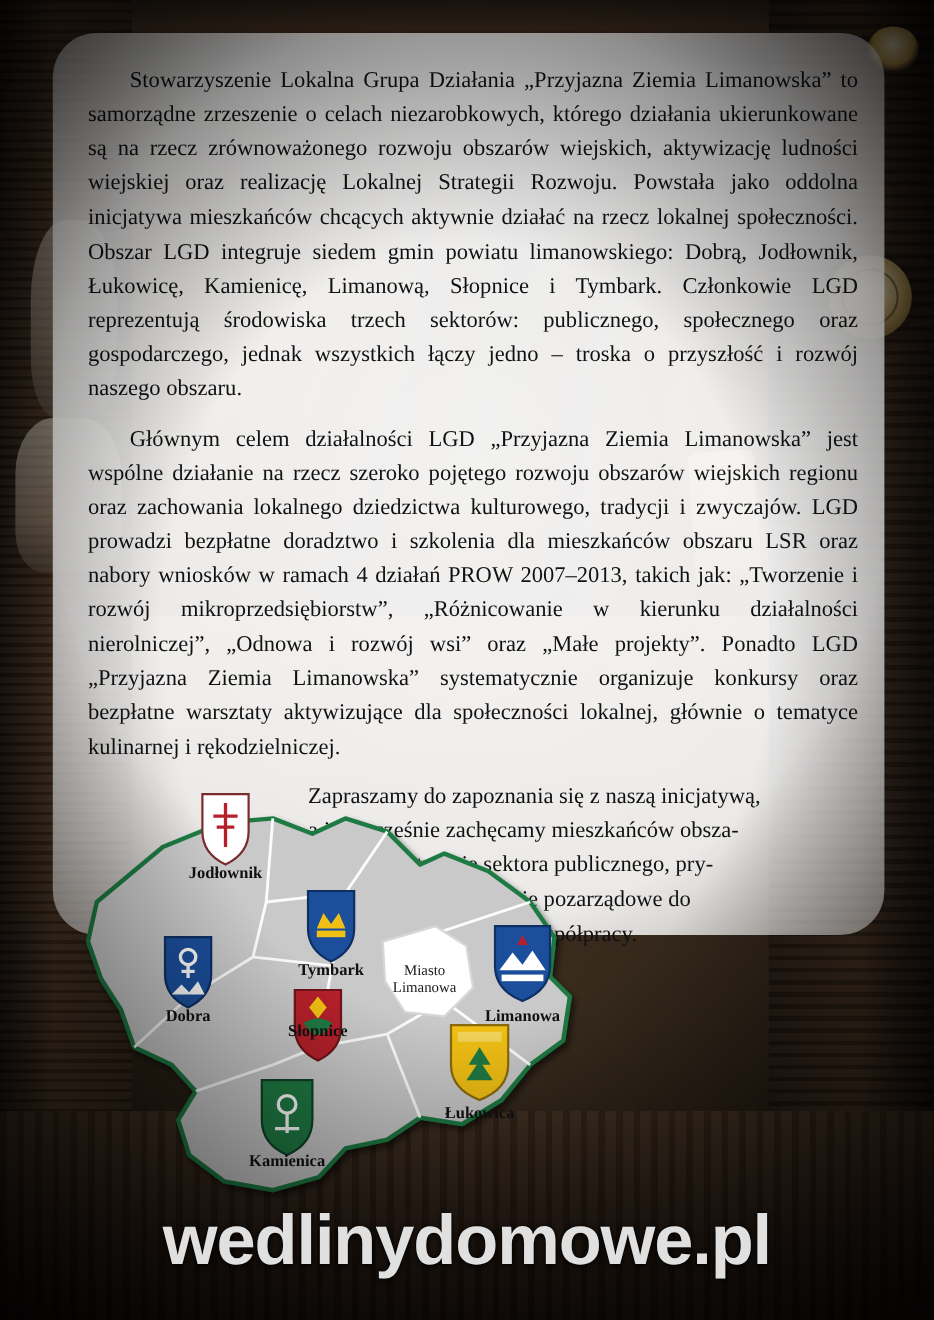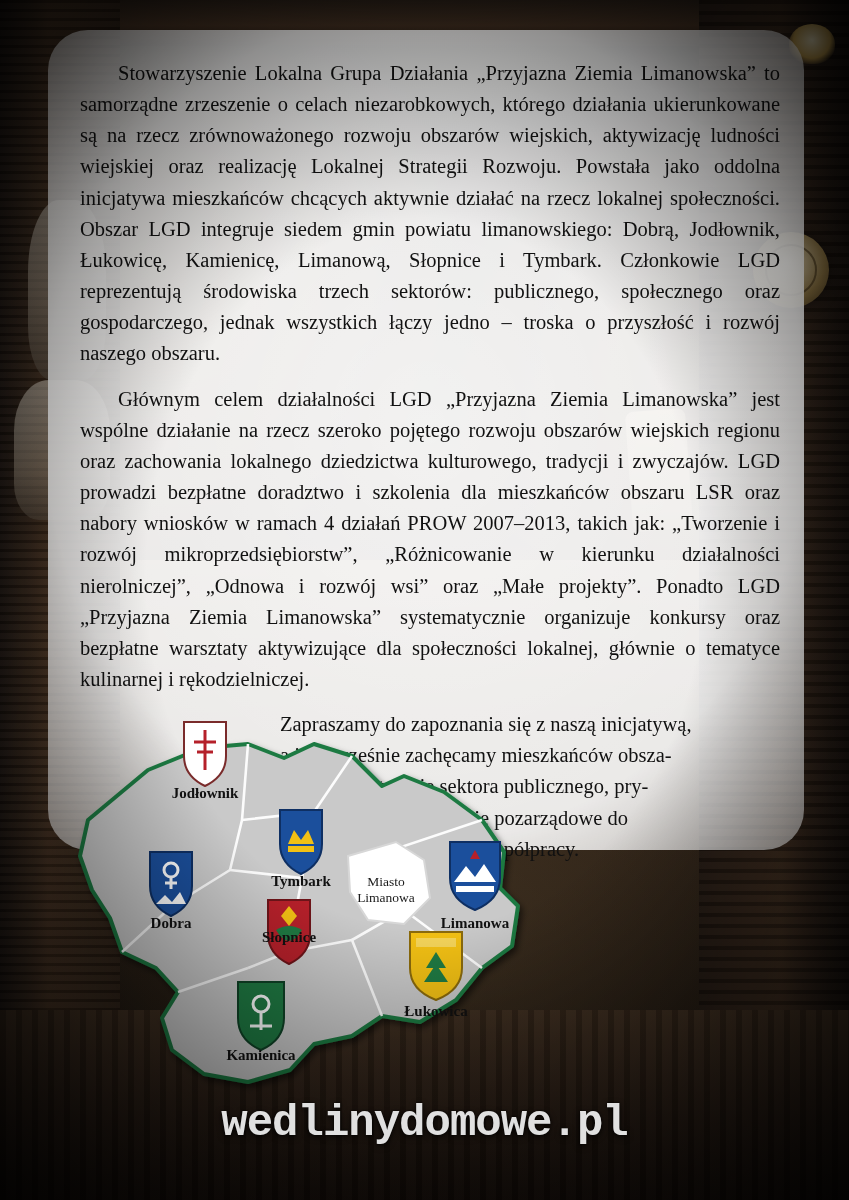--- a/index.html
+++ b/index.html
@@ -180,25 +180,25 @@
     font-family: "Liberation Serif", serif;
     font-size: 13.5px;
     fill: #1a1a1a;
   }
 
   
   .watermark {
     position: absolute;
     left: 0;
     right: 0;
-    bottom: 52px;
+    bottom: 36px;
     text-align: center;
-    font-family: Liberation Mono, monospace;
+    font-family: Liberation Sans, sans-serif;
     font-weight: bold;
-    font-size: 44px;
+    font-size: 64px;
     letter-spacing: -1px;
     color: rgba(255,255,255,0.88);
     text-shadow: 0 2px 6px rgba(0,0,0,.75), 0 0 2px rgba(0,0,0,.9);
   }
 </style>
 </head>
 <body>
 
 <div class="page">
 

